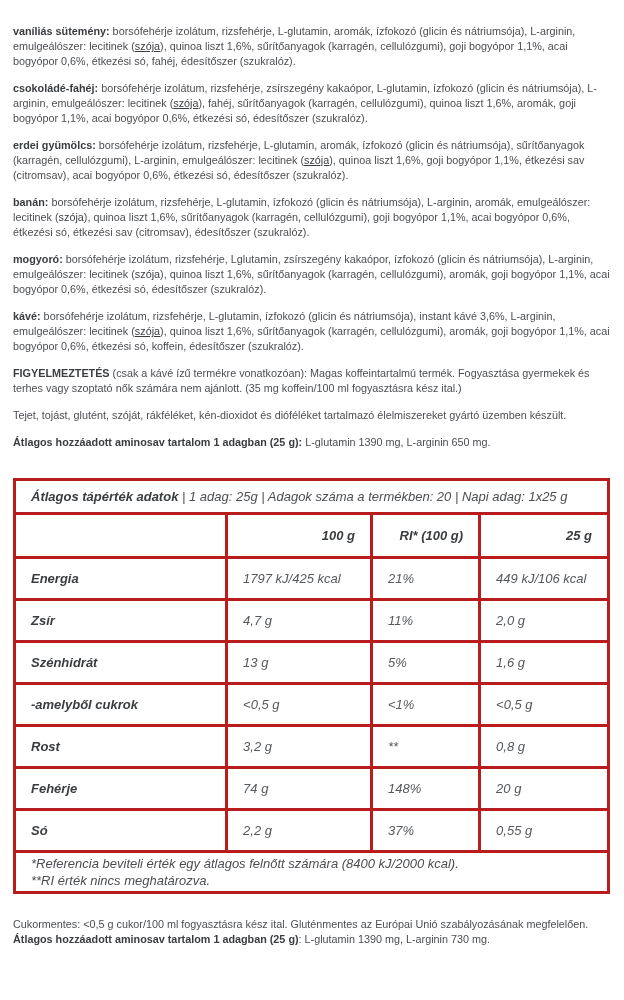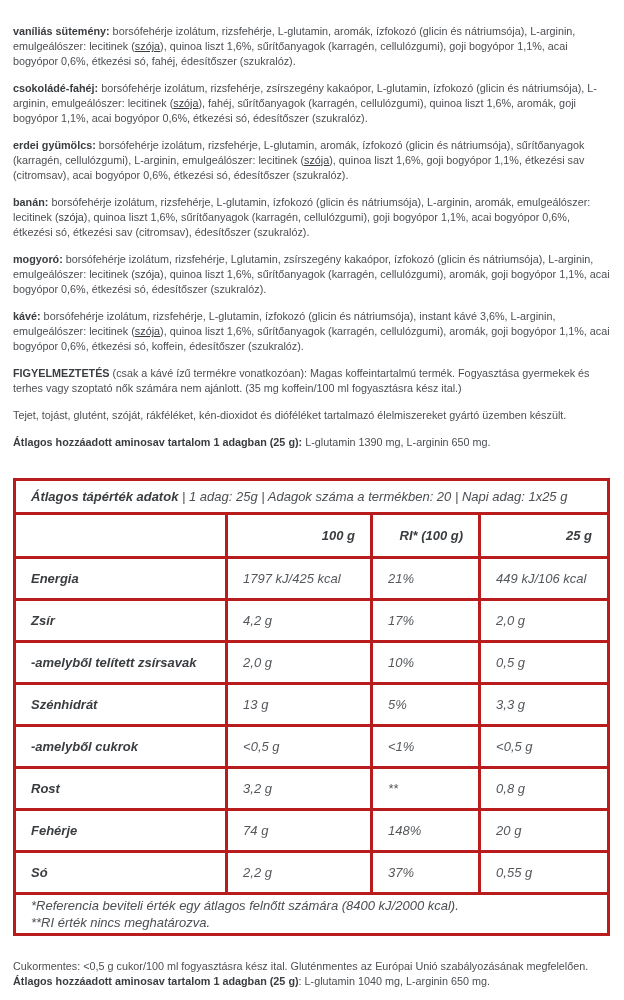--- a/index.html
+++ b/index.html
@@ -86,35 +86,29 @@
         <th>25 g</th>
       </tr>
       <tr class="t-row">
         <td class="cell-label">Energia</td>
         <td class="cell-val">1797 kJ/425 kcal</td>
         <td class="cell-val">21%</td>
         <td class="cell-val">449 kJ/106 kcal</td>
       </tr>
       <tr class="t-row">
         <td class="cell-label">Zsír</td>
-        <td class="cell-val">4,2 g</td>
-        <td class="cell-val">17%</td>
+        <td class="cell-val">4,7 g</td>
+        <td class="cell-val">11%</td>
         <td class="cell-val">2,0 g</td>
-      </tr>
-      <tr class="t-row">
-        <td class="cell-label">-amelyből telített zsírsavak</td>
-        <td class="cell-val">2,0 g</td>
-        <td class="cell-val">10%</td>
-        <td class="cell-val">0,5 g</td>
       </tr>
       <tr class="t-row">
         <td class="cell-label">Szénhidrát</td>
         <td class="cell-val">13 g</td>
         <td class="cell-val">5%</td>
-        <td class="cell-val">3,3 g</td>
+        <td class="cell-val">1,6 g</td>
       </tr>
       <tr class="t-row">
         <td class="cell-label">-amelyből cukrok</td>
         <td class="cell-val">&lt;0,5 g</td>
         <td class="cell-val">&lt;1%</td>
         <td class="cell-val">&lt;0,5 g</td>
       </tr>
       <tr class="t-row">
         <td class="cell-label">Rost</td>
         <td class="cell-val">3,2 g</td>
@@ -135,15 +129,15 @@
       </tr>
       <tr class="t-foot">
         <td colspan="4">
           <div>*Referencia beviteli érték egy átlagos felnőtt számára (8400 kJ/2000 kcal).</div>
           <div>**RI érték nincs meghatározva.</div>
         </td>
       </tr>
     </tbody>
   </table>
 
-  <p class="footer-para"><span>Cukormentes: &lt;0,5 g cukor/100 ml fogyasztásra kész ital. Gluténmentes az Európai Unió szabályozásának megfelelően. </span><span class="bold-label">Átlagos hozzáadott aminosav tartalom 1 adagban (25 g)</span><span>: L-glutamin 1040 mg, L-arginin 650 mg.</span></p>
+  <p class="footer-para"><span>Cukormentes: &lt;0,5 g cukor/100 ml fogyasztásra kész ital. Gluténmentes az Európai Unió szabályozásának megfelelően. </span><span class="bold-label">Átlagos hozzáadott aminosav tartalom 1 adagban (25 g)</span><span>: L-glutamin 1390 mg, L-arginin 730 mg.</span></p>
 
 </div>
 
 </body></html>

